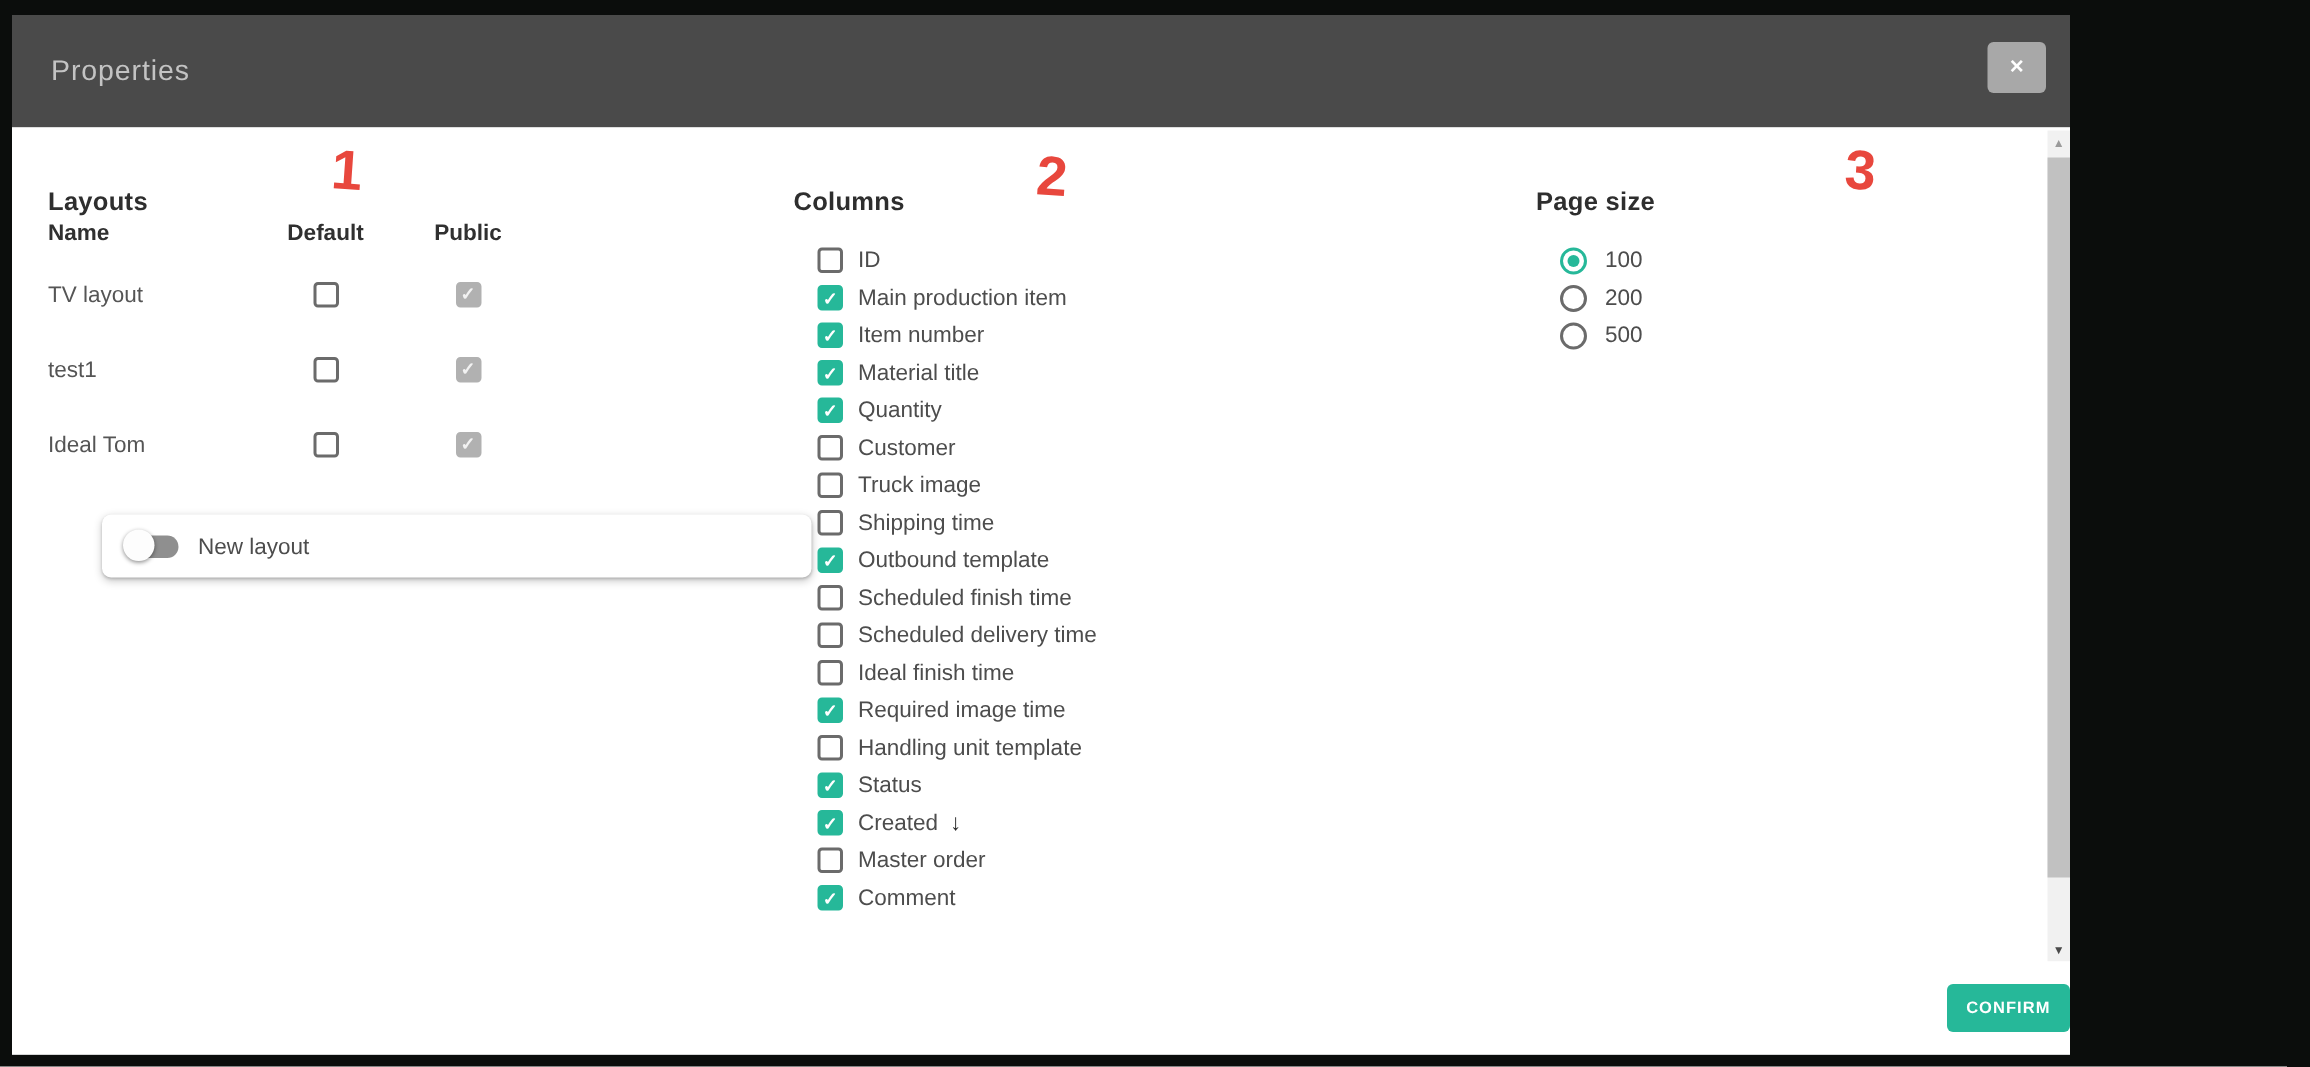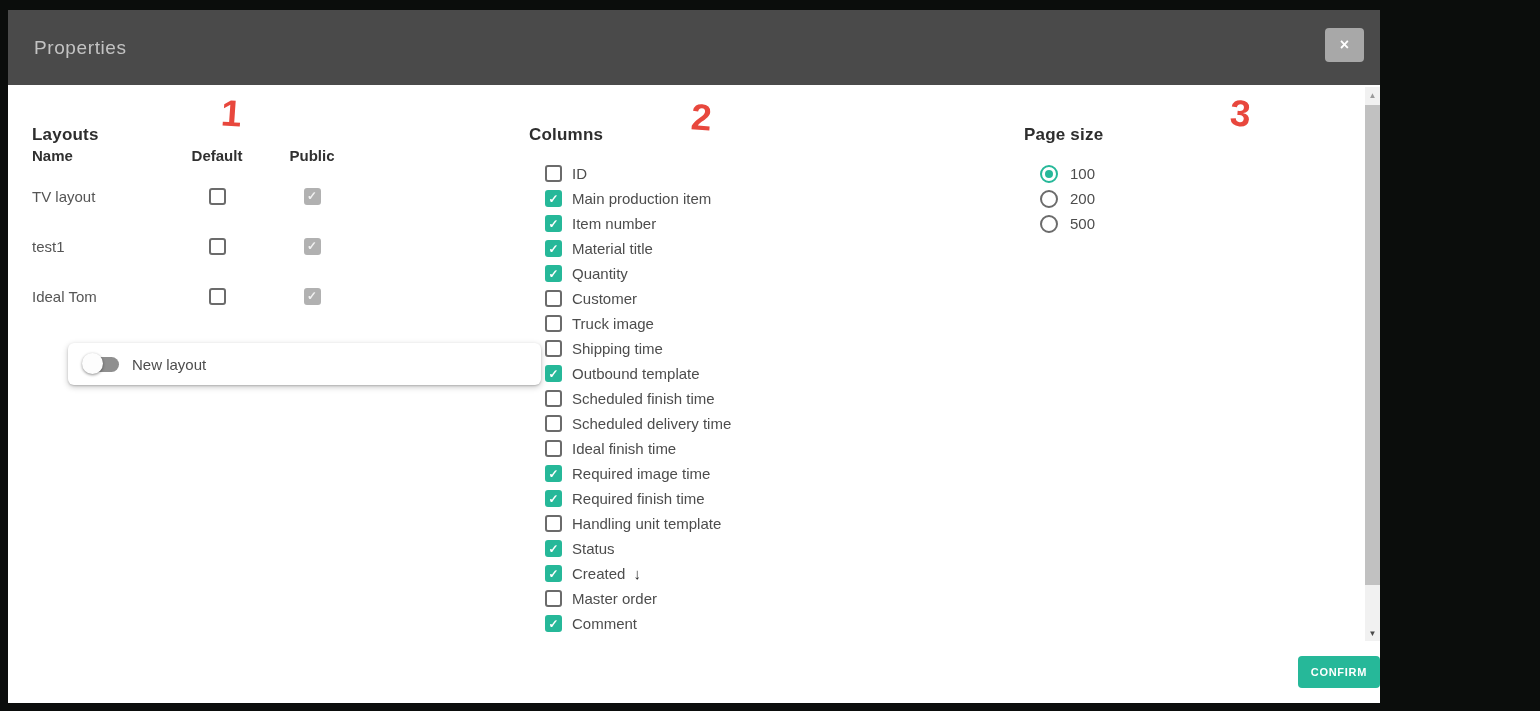--- a/index.html
+++ b/index.html
@@ -213,25 +213,20 @@
               <span class="item-label">Ideal finish time</span>
               <span class="sort-arrow"></span>
             </li>
 
             <li>
               <span class="checkbox checked"></span>
               <span class="item-label">Required image time</span>
               <span class="sort-arrow"></span>
             </li>
 
-            <li>
-              <span class="checkbox checked"></span>
-              <span class="item-label">Required finish time</span>
-              <span class="sort-arrow"></span>
-            </li>
 
             <li>
               <span class="checkbox"></span>
               <span class="item-label">Handling unit template</span>
               <span class="sort-arrow"></span>
             </li>
 
             <li>
               <span class="checkbox checked"></span>
               <span class="item-label">Status</span>

